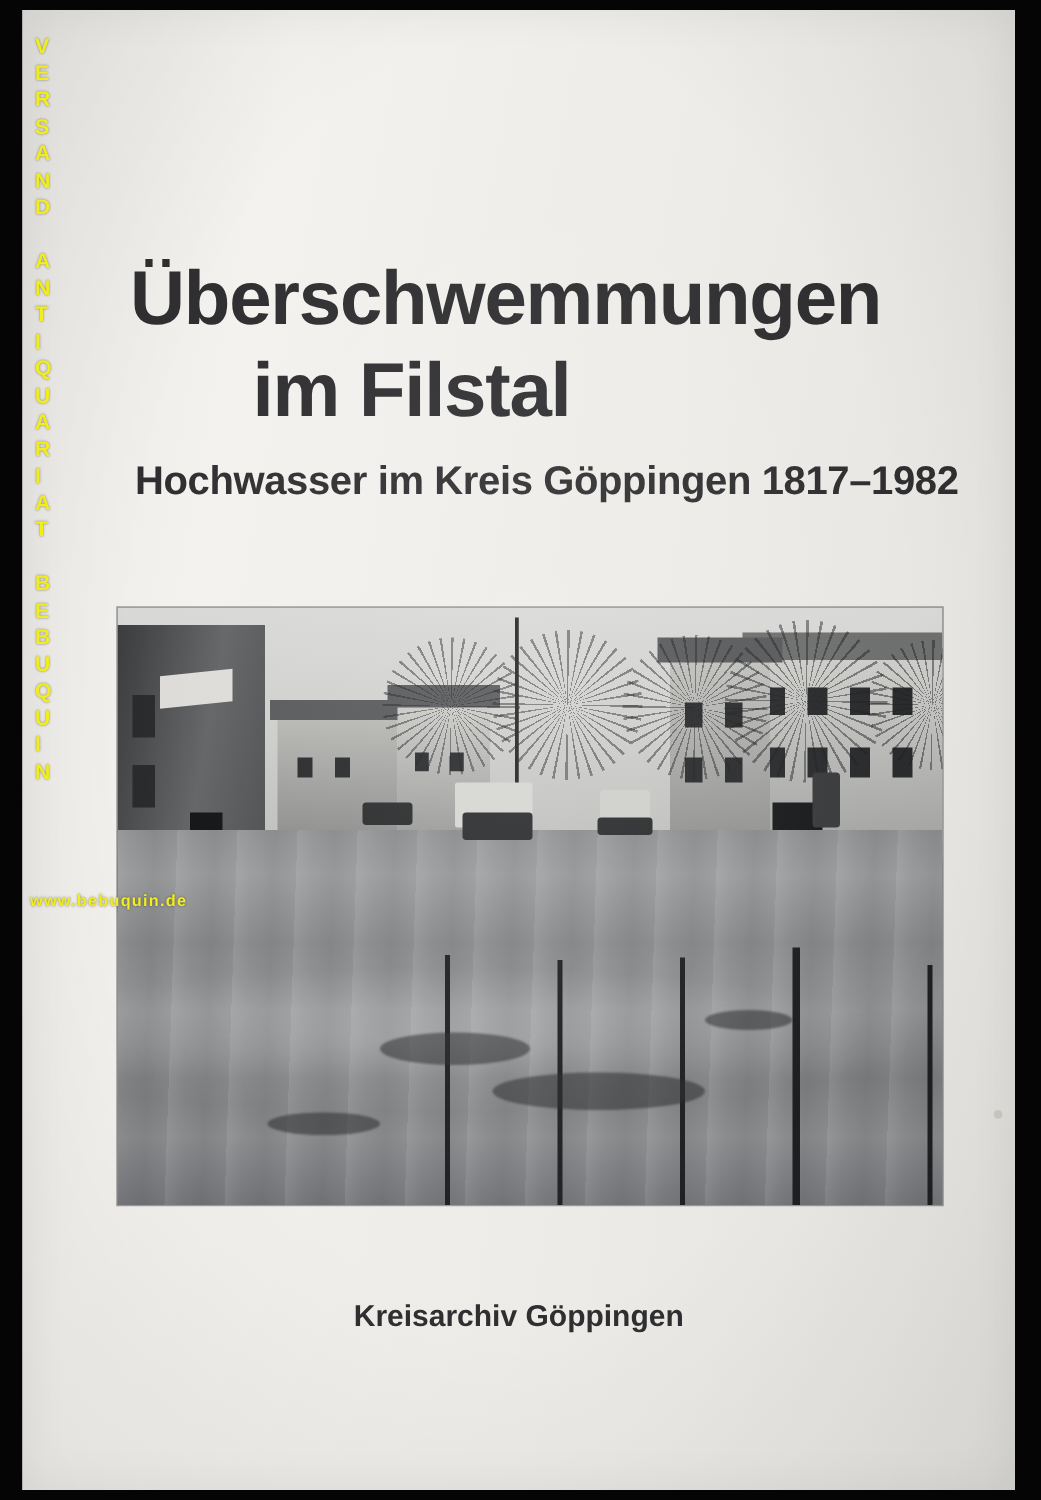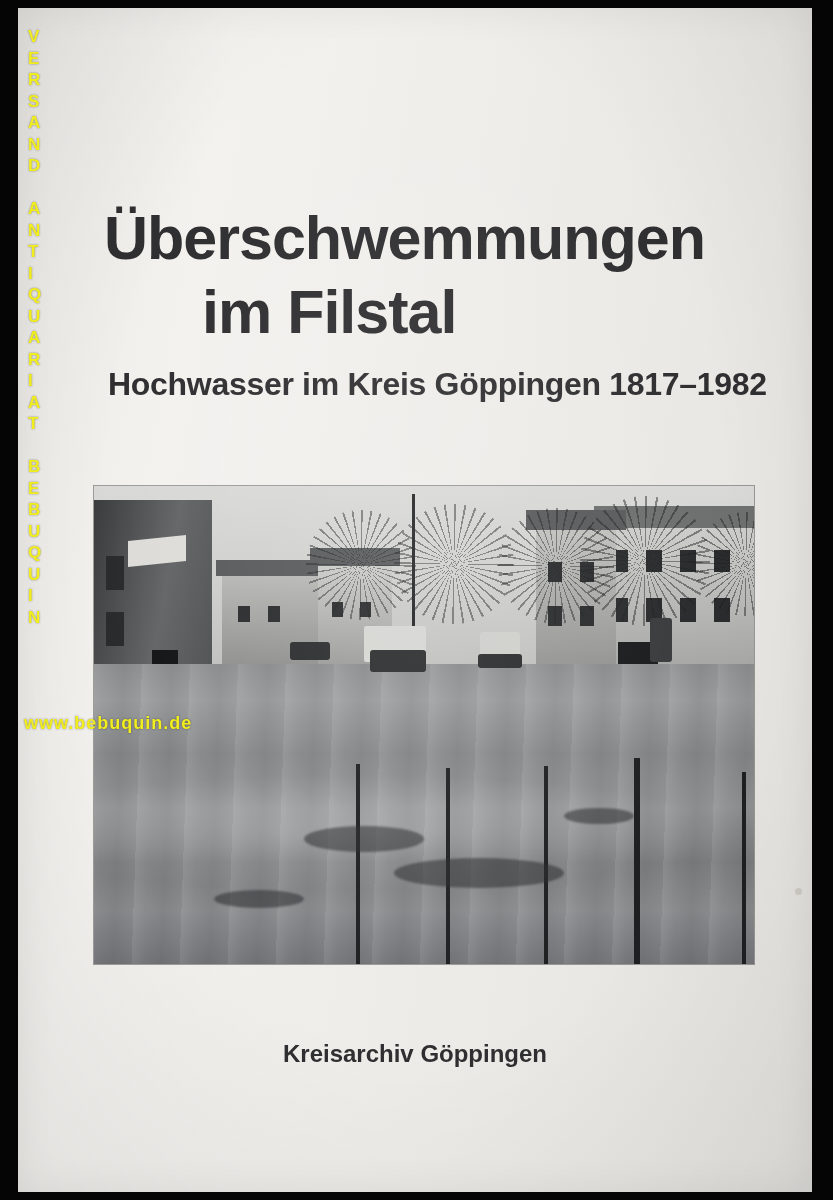--- a/index.html
+++ b/index.html
@@ -69,21 +69,21 @@
     text-shadow: 0 0 2px rgba(0,0,0,0.45);
     white-space: pre;
   }
   .wm-url {
     position: absolute;
     left: 6px;
     top: 705px;
     color: #f2ee1d;
     font-family: "Liberation Sans", sans-serif;
     font-weight: bold;
-    font-size: 18px;
+    font-size: 13px;
     letter-spacing: 1px;
     text-shadow: 0 0 2px rgba(0,0,0,0.5);
     white-space: nowrap;
   }
 
   
   .title-block {
     position: absolute;
     left: 86px;
     top: 196px;

